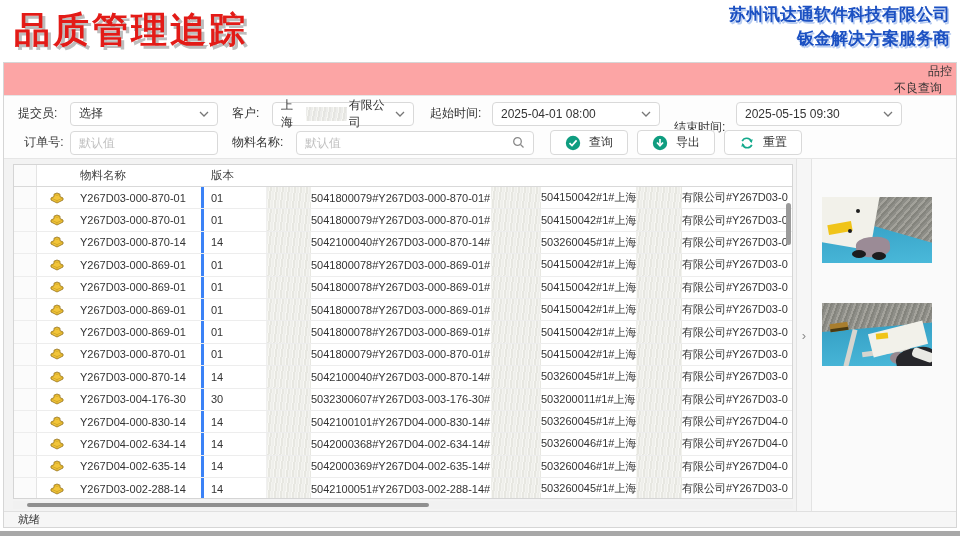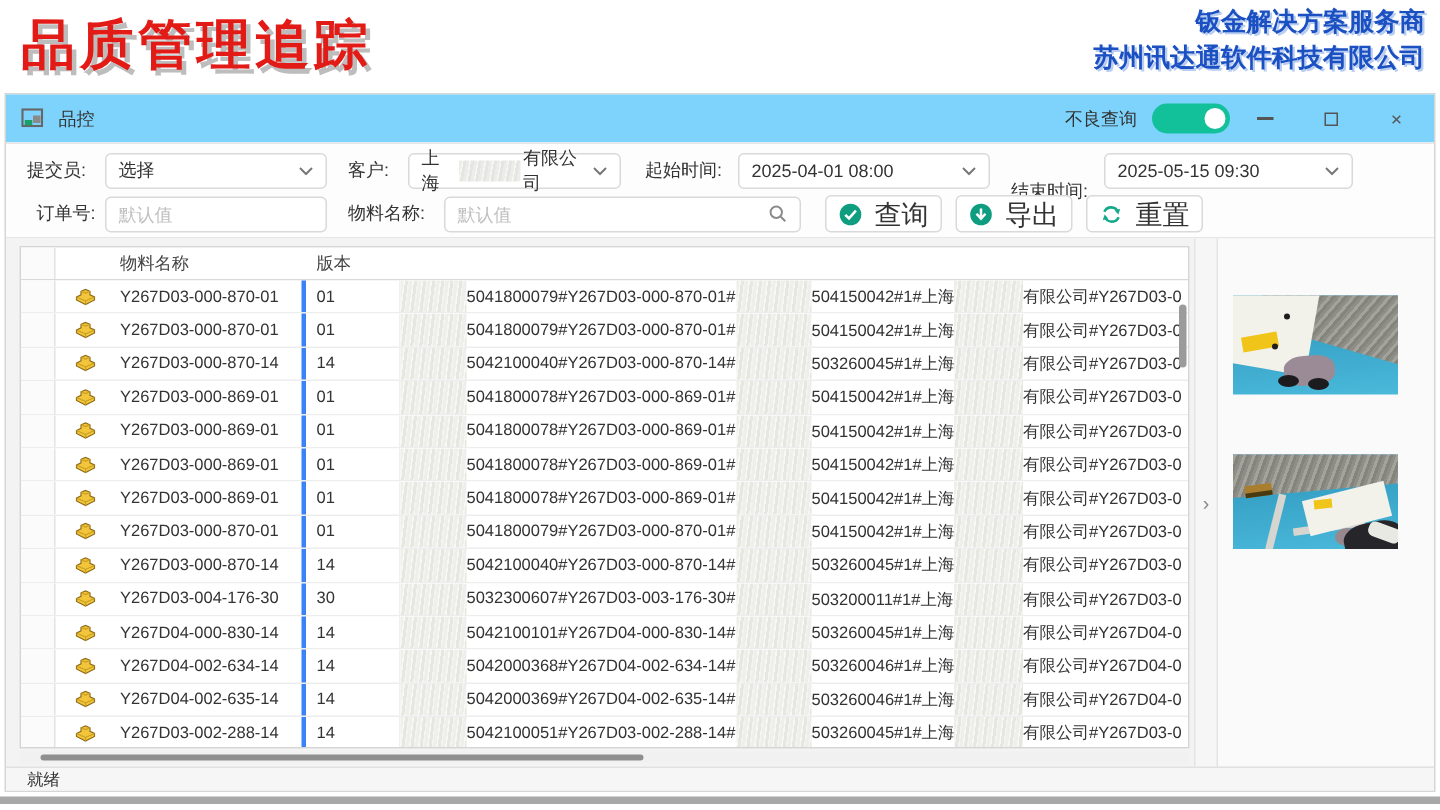--- a/index.html
+++ b/index.html
@@ -10,21 +10,21 @@
   
   .app-title { position:absolute; left:14px; top:6px; font-size:36px; font-weight:900;
     color:#e31b17; letter-spacing:3px; text-shadow:3px 3px 0 #bdbdbd; }
   .company { position:absolute; right:10px; top:3px; text-align:right; font-size:17px;
     font-weight:bold; color:#1b50c2; line-height:24px; text-shadow:1.5px 1.5px 0 #b9cdf1; }
 
   
   .win { position:absolute; left:3px; right:3px; top:62px; height:466px;
     background:#fff; border:1px solid #d6d6d6; }
   .titlebar { position:absolute; left:0; right:0; top:0; height:32px; display:flex;
-    align-items:center; padding:0 4px 0 10px; background:#7dd3fc; }
+    align-items:flex-end; padding:0 4px 0 10px; background:#fca5a5;flex-direction:column; }
   .win-title { margin-left:9px; font-size:12px; color:#333; }
   .tb-spacer { flex:1; }
   .toggle-label { font-size:12px; color:#333; margin-right:10px; }
   .toggle { position:relative; width:52px; height:20px; border-radius:10px; background:#12c199; cursor:pointer; }
   .toggle .knob { position:absolute; right:3px; top:3px; width:14px; height:14px; border-radius:50%; background:#fff; }
   .winbtn { width:42px; height:30px; display:flex; align-items:center; justify-content:center;
     color:#555; font-size:13px; margin-left:2px; }
   .min-bar { width:11px; height:1.5px; background:#555; }
   .max-box { width:9px; height:9px; border:1.2px solid #555; }
 
@@ -35,21 +35,21 @@
   .flabel { font-size:12px; color:#333; white-space:nowrap; }
   .sel, .inp { height:24px; background:#fff; border:1px solid #d9d9d9; border-radius:4px;
     display:flex; align-items:center; padding:0 8px; font-size:12px; color:#333; }
   .sel svg, .inp svg { margin-left:auto; flex:none; }
   .mask { display:inline-block; width:42px; height:14px; margin:0 2px;
     background:repeating-linear-gradient(100deg,#ececea 0 2px,#f6f6f2 2px 3px,#e5e5e1 3px 5px); }
   input.real { height:22px; border:none; outline:none; flex:1; min-width:0; font-size:12px; color:#333;
     font-family:"Liberation Sans","DejaVu Sans",sans-serif; background:transparent; }
   input.real::placeholder { color:#c0c0c0; }
   .btn { height:25px; width:78px; background:#fff; border:1px solid #d9d9d9; border-radius:4px;
-    display:flex; align-items:center; justify-content:center; gap:8px; font-size:18px; color:#333; cursor:pointer; }
+    display:flex; align-items:center; justify-content:center; gap:8px; font-size:12px; color:#333; cursor:pointer; }
 
   
   .body { position:absolute; left:0; right:0; top:96px; bottom:16px; background:#f3f3f3; }
   .grid { position:absolute; left:9px; top:5px; width:780px; bottom:12px; background:#fff;
     border:1px solid #d5d5d5; overflow:hidden; }
   .ghead { display:flex; height:22px; border-bottom:1px solid #d9d9d9; background:#fff;
     font-size:11.5px; color:#444; }
   .grow { display:flex; height:22.4px; border-bottom:1px solid #ededed; align-items:center;
     font-size:11px; color:#333; background:#fff; }
   .c-hdr { width:23px; align-self:stretch; background:#fbfbfb; border-right:1px solid #e4e4e4; }
@@ -96,22 +96,22 @@
     font-size:11px; color:#333; }
   .bottom-strip { position:absolute; left:0; right:0; bottom:4px; height:5px; background:#a8a8a8; }
 </style>
 </head>
 <body>
 
 <div class="slide">
 
   <div class="app-title">品质管理追踪</div>
   <div class="company">
+    <div>苏州讯达通软件科技有限公司</div>
     <div>钣金解决方案服务商</div>
-    <div>苏州讯达通软件科技有限公司</div>
   </div>
 
   <div class="win">
 
     <div class="titlebar">
       <svg width="16" height="14" viewBox="0 0 16 14">
         <rect x="1" y="1" width="13" height="11" fill="none" stroke="#666" stroke-width="1.4"></rect>
         <rect x="8" y="5" width="5" height="5" fill="#8a8a8a"></rect>
         <rect x="2.5" y="8" width="5" height="3.5" fill="#19a06a"></rect>
       </svg>

